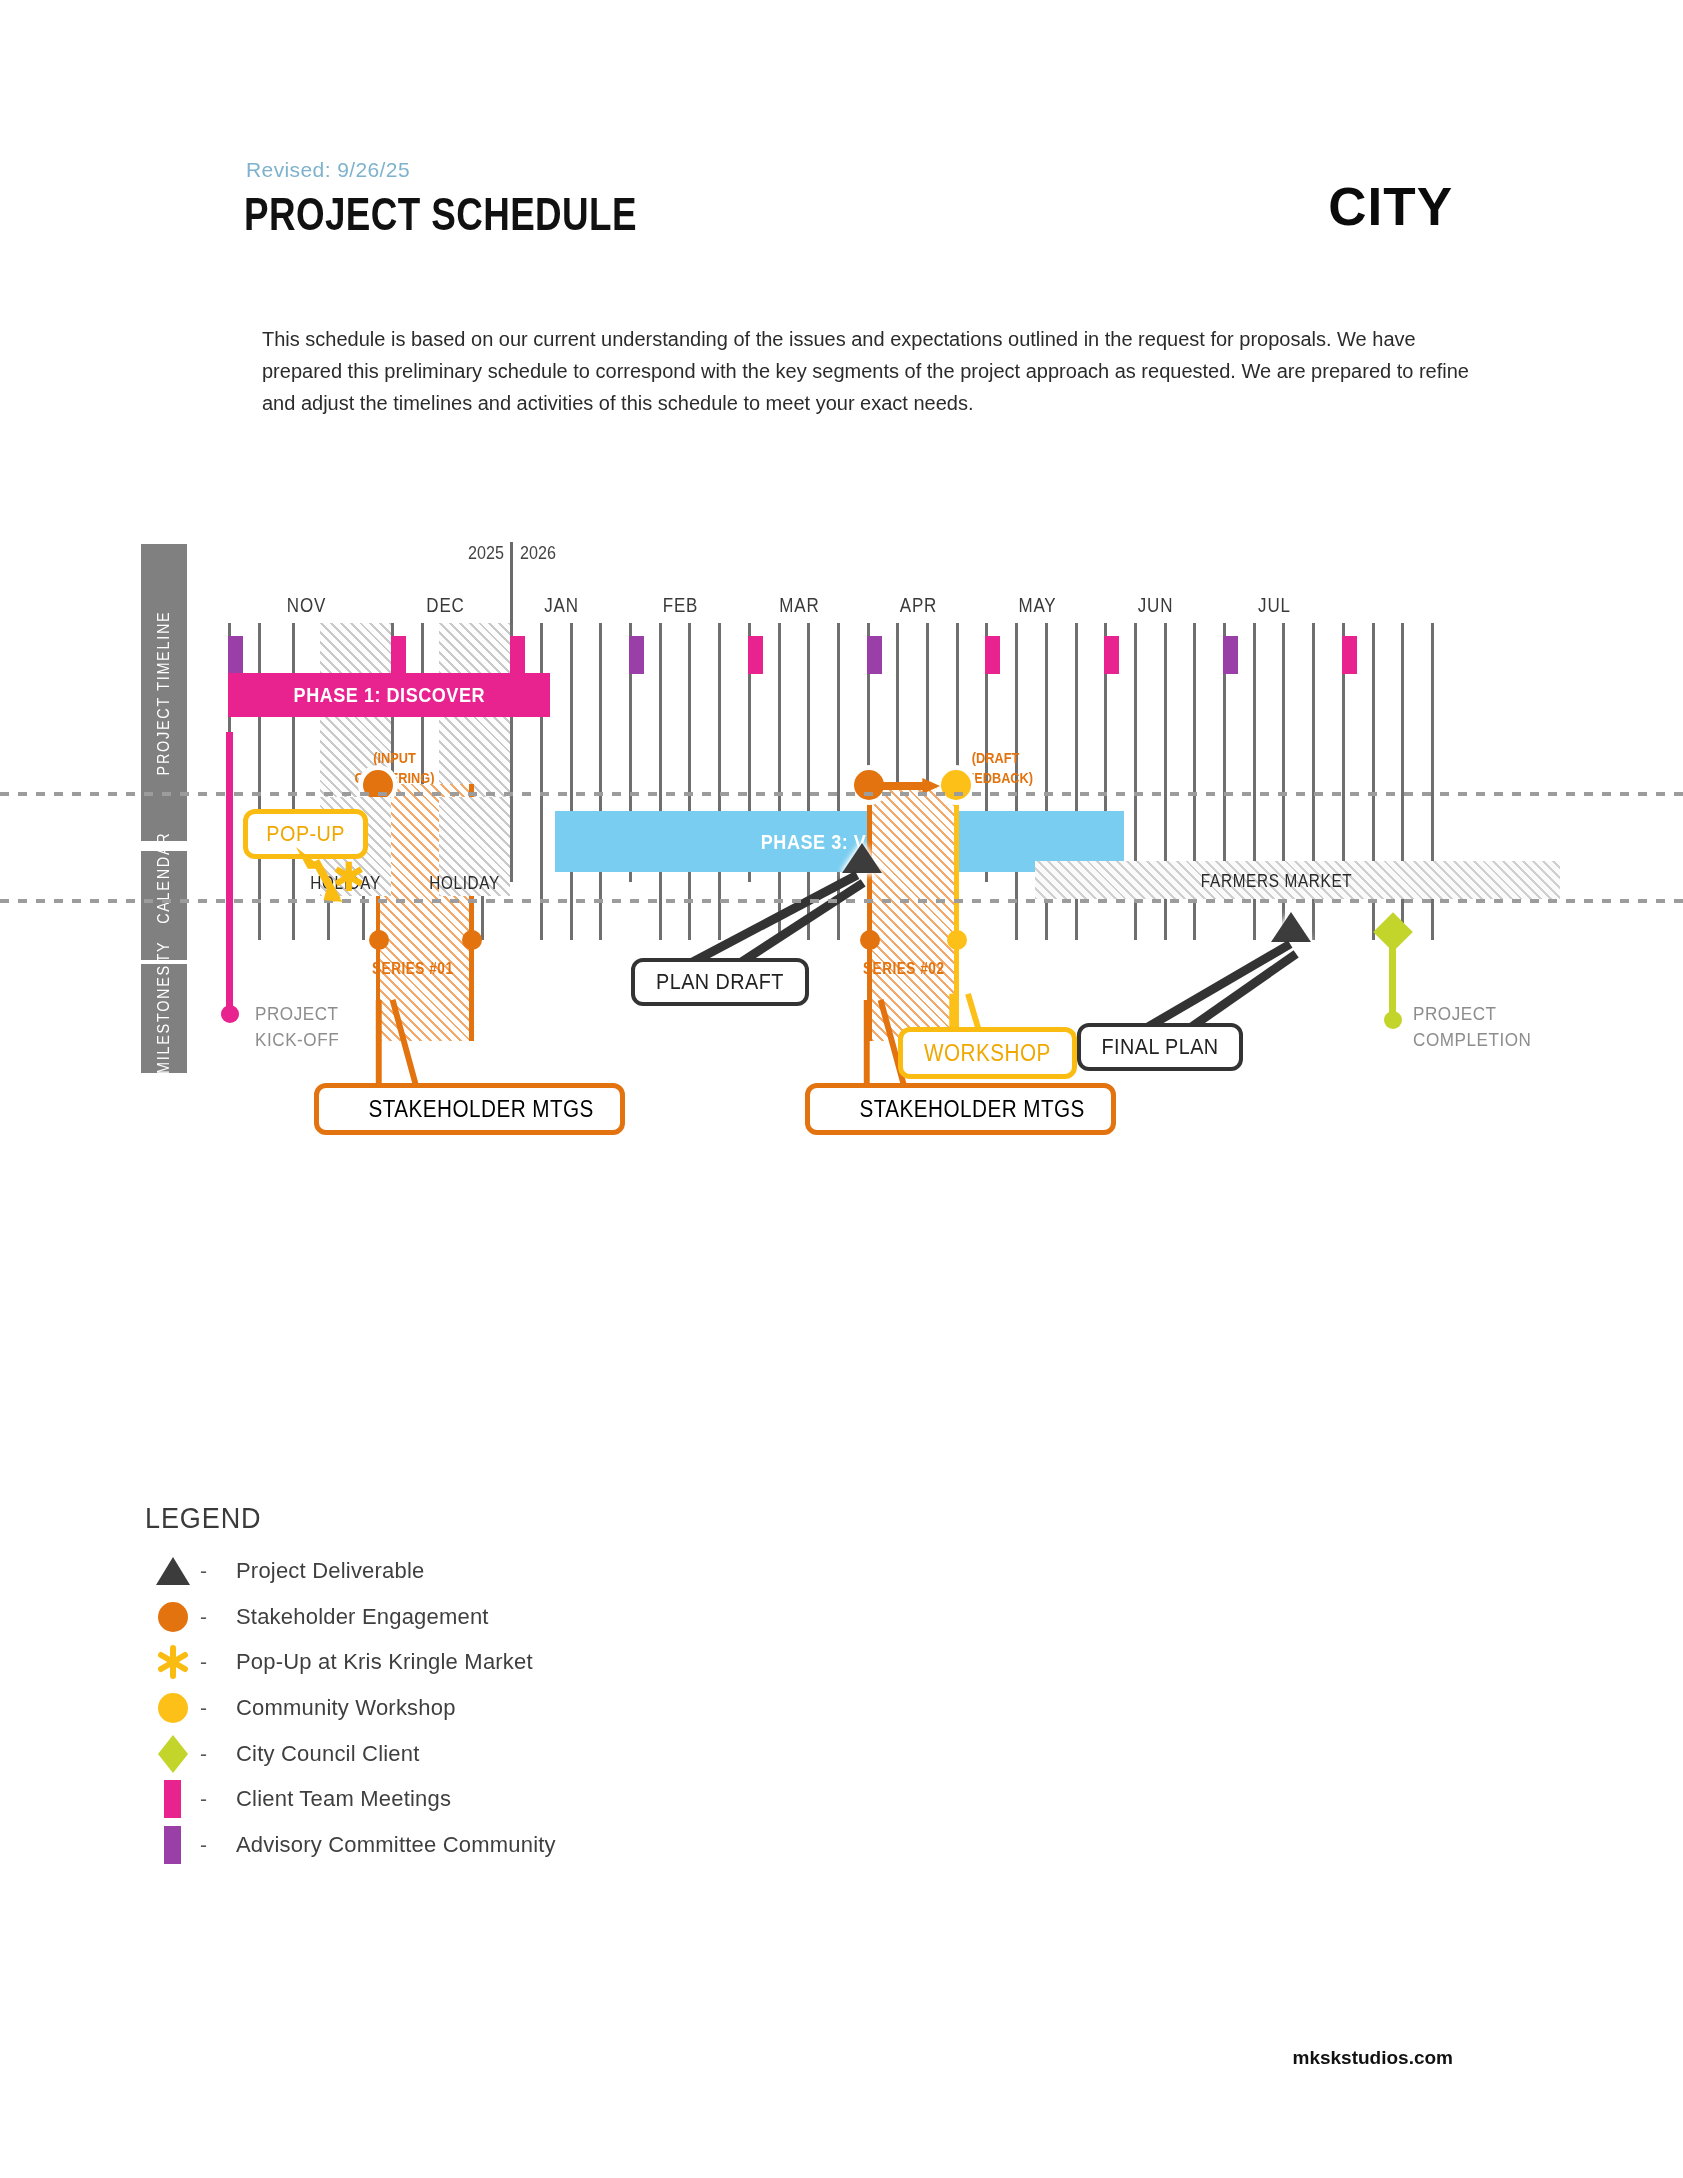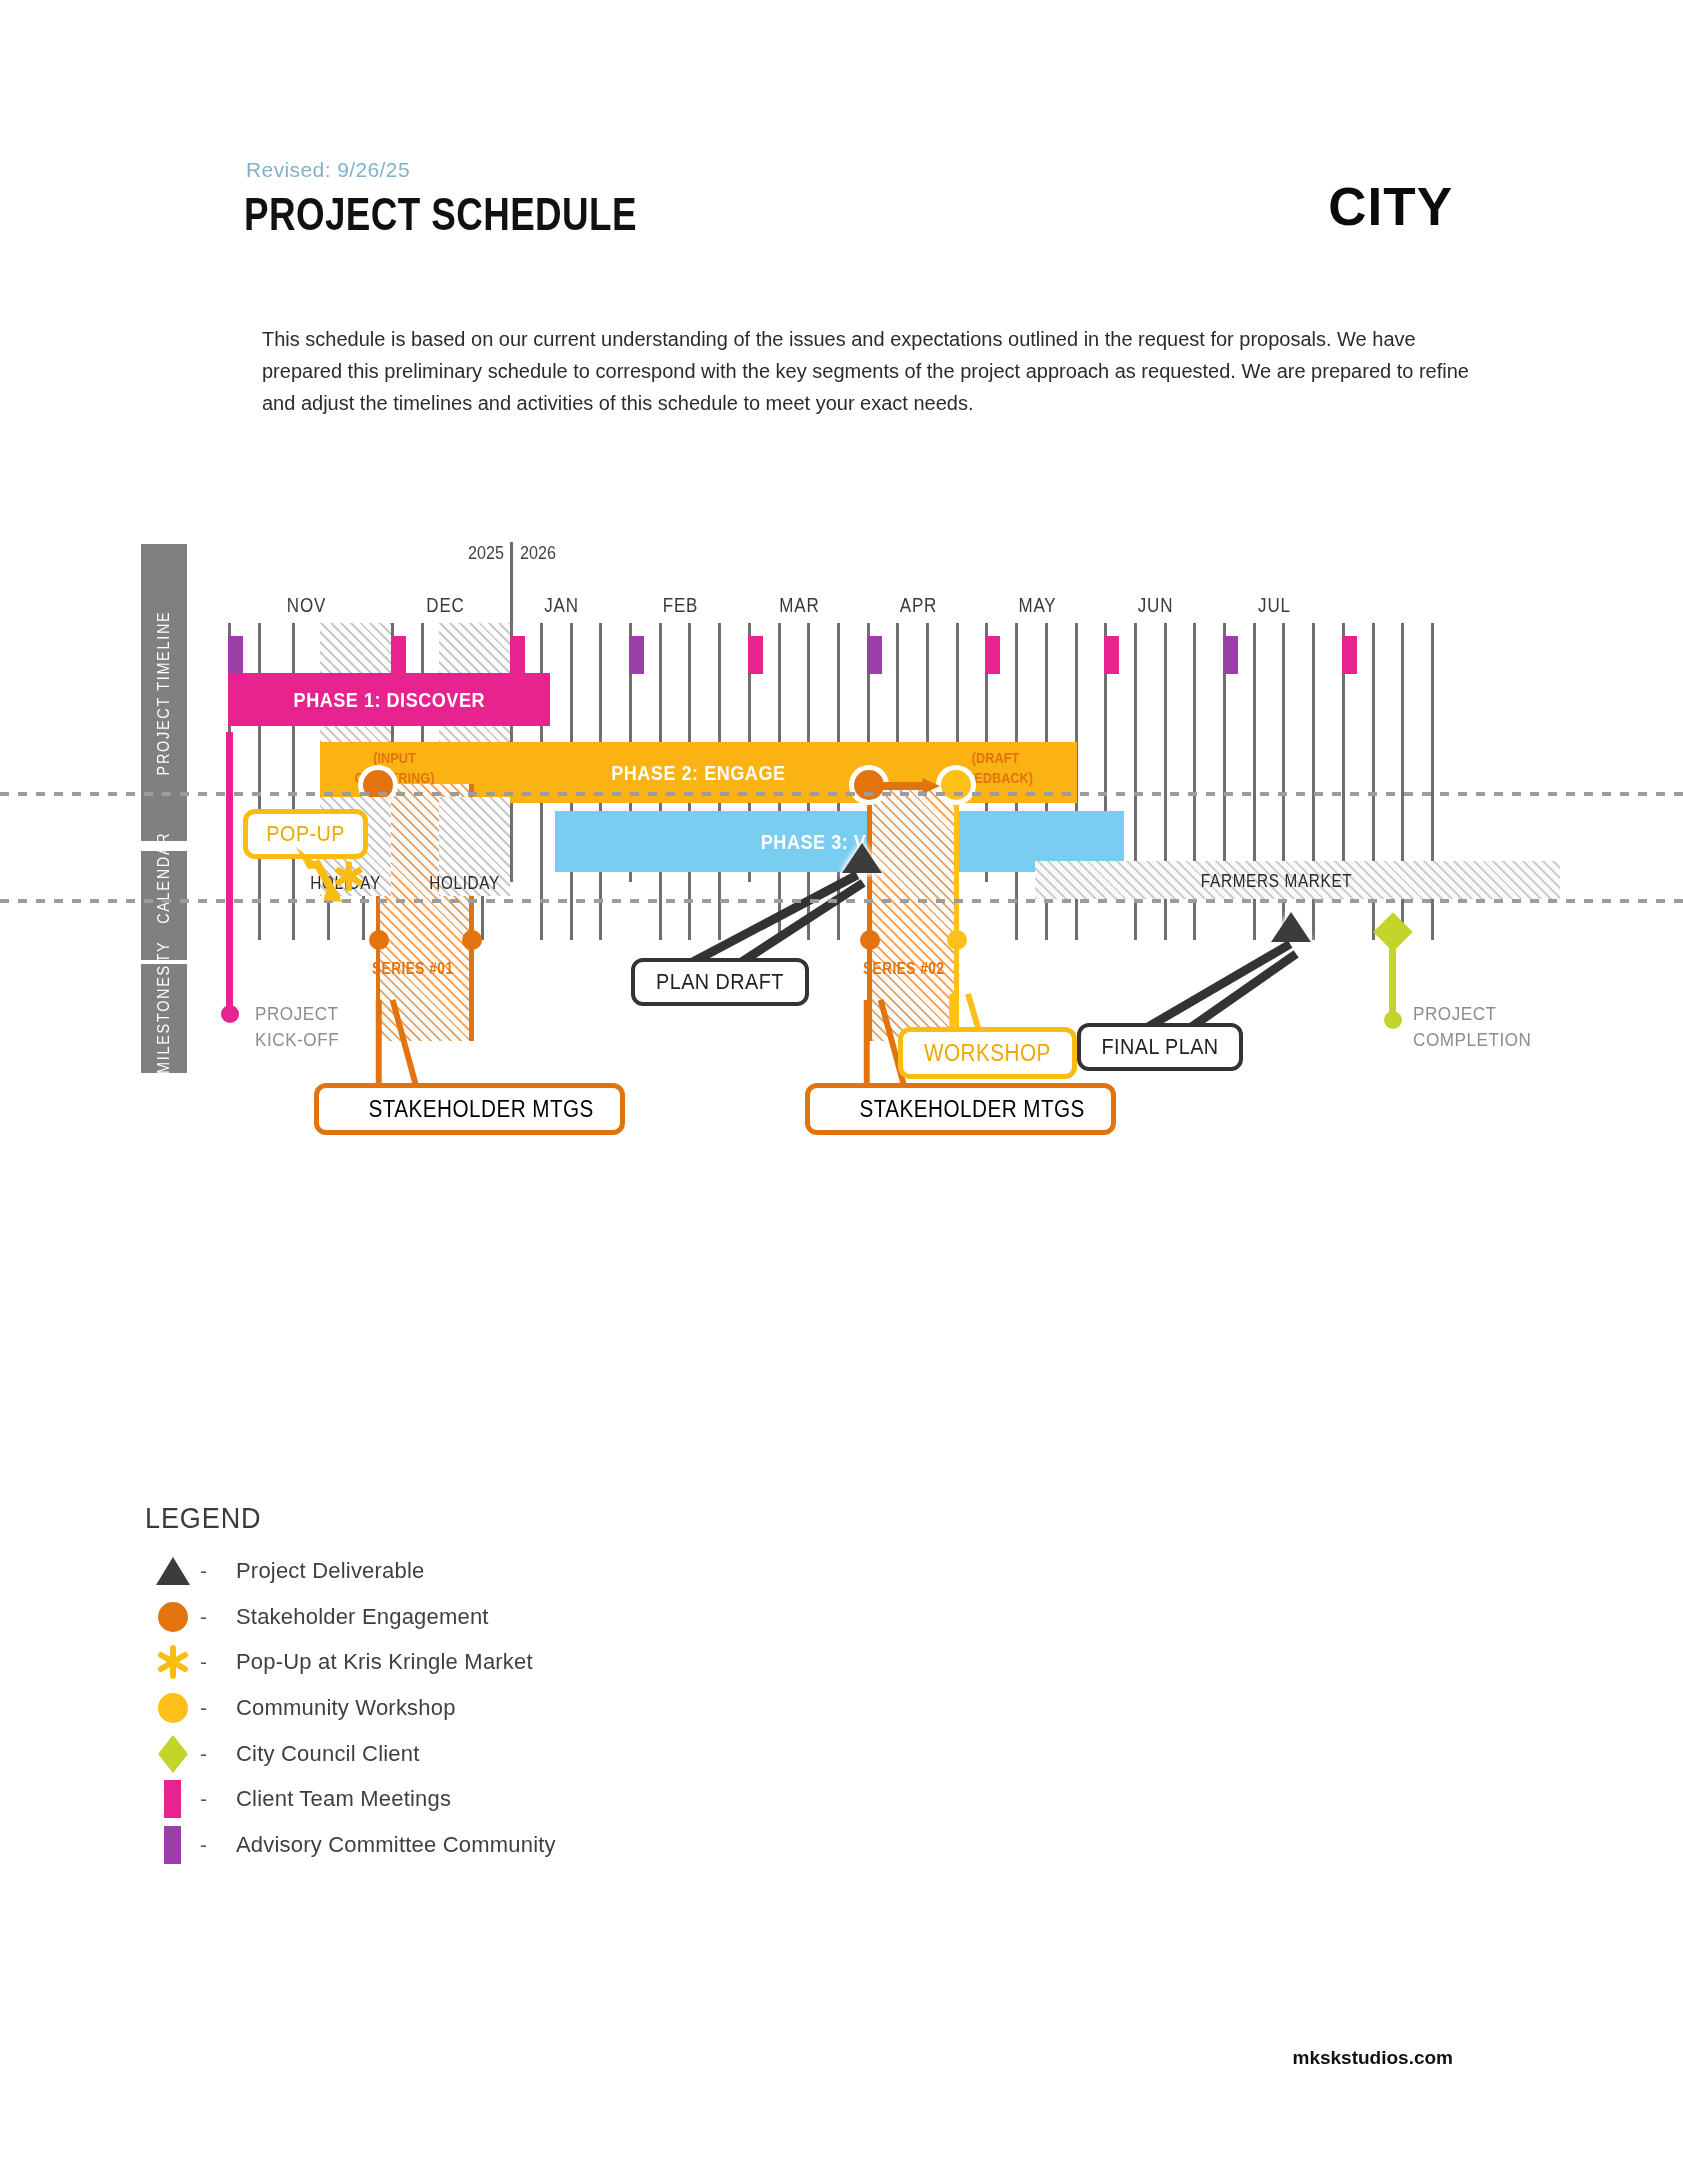--- a/index.html
+++ b/index.html
@@ -178,27 +178,24 @@
       <div class="mk client" style="left:158px;top:82px;"></div>
       <div class="mk client" style="left:277px;top:82px;"></div>
       <div class="mk adv" style="left:396px;top:82px;"></div>
       <div class="mk client" style="left:515px;top:82px;"></div>
       <div class="mk adv" style="left:634px;top:82px;"></div>
       <div class="mk client" style="left:752px;top:82px;"></div>
       <div class="mk client" style="left:871px;top:82px;"></div>
       <div class="mk adv" style="left:990px;top:82px;"></div>
       <div class="mk client" style="left:1109px;top:82px;"></div>
 
-      <div class="phase" style="left:-5px;top:119px;width:322px;height:53px;background:#e8238f;">
+      <div class="phase" style="left:-5px;top:119px;width:322px;height:44px;background:#e8238f;">
         <span>PHASE 1: DISCOVER</span>
       </div>
 
-      <div class="phase" style="left:87px;top:188px;width:757px;height:61px;background:#fbb314;">
-        <span>PHASE 2: ENGAGE</span>
-      </div>
       <div class="annot" style="left:107px;top:194px;width:109px;">
         <span>(INPUT</span><br>
         <span>GATHERING)</span>
       </div>
       <div class="annot" style="left:693px;top:194px;width:139px;">
         <span>(DRAFT</span><br>
         <span>FEEDBACK)</span>
       </div>
 
       <div class="phase" style="left:322px;top:257px;width:569px;height:61px;background:#79cdf0;">

